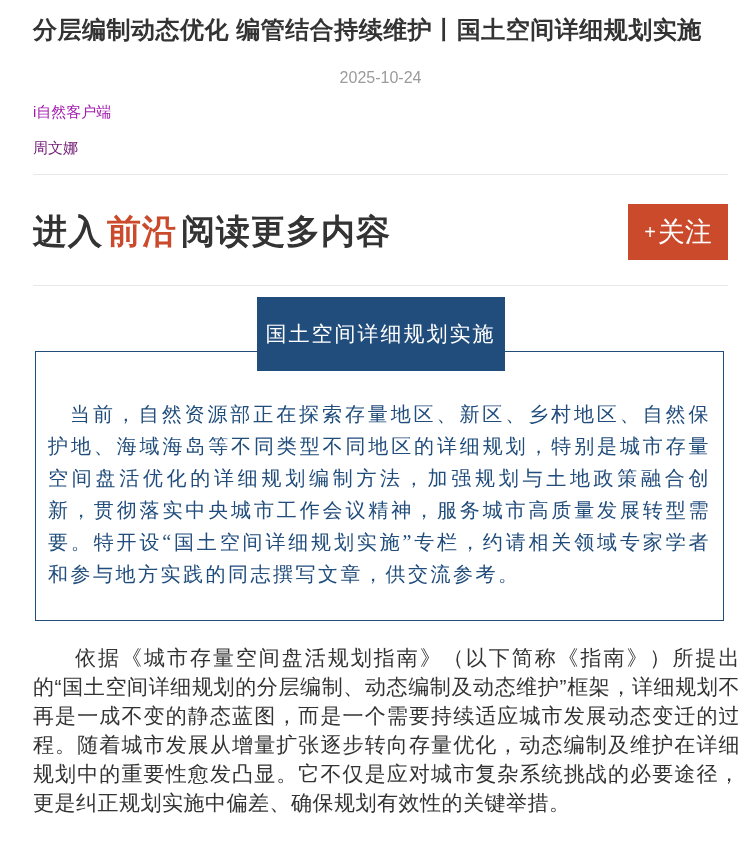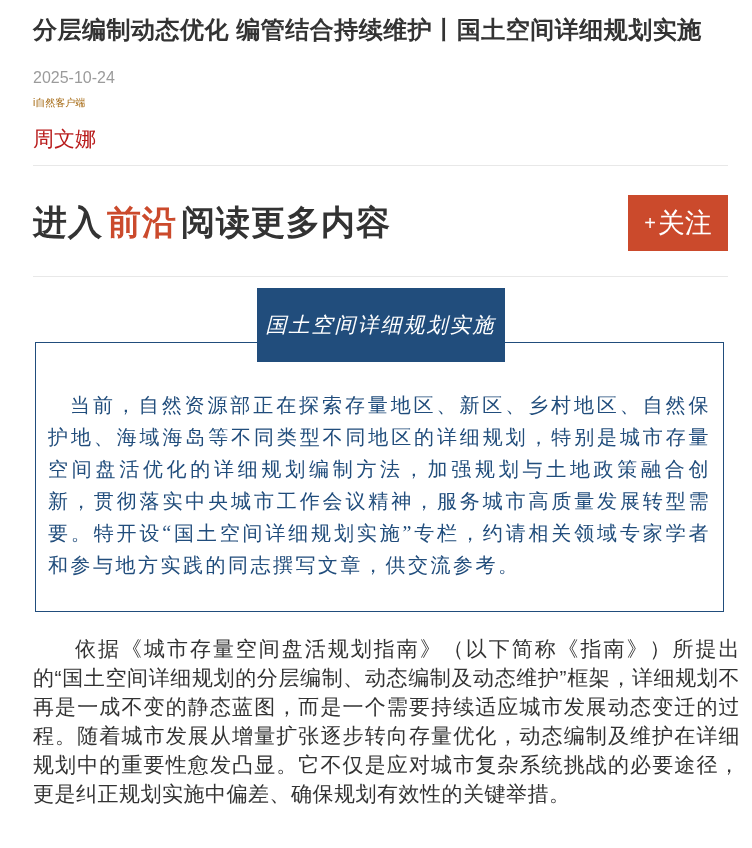--- a/index.html
+++ b/index.html
@@ -11,23 +11,23 @@
   .page { padding:12px 24px 0 33px; box-sizing:border-box; }
 
   
   .title {
     margin:0 0 20px 0; font-size:24px; line-height:36px; font-weight:700;
     color:#333333; letter-spacing:0.5px;
   }
   .subtitle {
     margin:0; font-size:21px; line-height:30px; font-weight:700; color:#333333;
   }
-  .date-row { text-align:left; font-size:16px; color:#9b9b9b; line-height:20px; margin-top:0; }
-  .source   { font-size:10px; color:#a16207; line-height:20px; margin-top:5px; }
-  .author   { font-size:21px; color:#b91c1c; line-height:20px; margin-top:16px; }
+  .date-row { text-align:center; font-size:16px; color:#9b9b9b; line-height:20px; margin-top:0; }
+  .source   { font-size:15px; color:#a21caf; line-height:20px; margin-top:14px; }
+  .author   { font-size:15px; color:#701a75; line-height:20px; margin-top:16px; }
 
   .divider { border:none; border-top:1px solid #e8e8e8; margin:16px 0 0 0; }
 
   
   .banner {
     margin-top:28px; height:58px;
     display:flex; align-items:center; justify-content:space-between;
   }
   .banner-text { font-size:34px; font-weight:700; color:#333333; letter-spacing:1px; }
   .banner-text .hl { color:var(--accent,#cb4a2c); margin:0 4px; }
@@ -42,21 +42,21 @@
 
   .divider2 { border:none; border-top:1px solid #e8e8e8; margin:24px 0 0 0; }
 
   
   .column { text-align:center; }
   .badge {
     display:inline-block; position:relative; z-index:2;
     width:248px; height:74px; line-height:74px; box-sizing:border-box;
     margin:11px auto -20px auto;
     background:var(--navy,#214d7c); color:#ffffff;
-    font-size:21px; letter-spacing:2px; text-align:center;font-style:italic;
+    font-size:21px; letter-spacing:2px; text-align:center;
   }
   .intro-box {
     position:relative; z-index:1; box-sizing:border-box;
     margin:0 4px 16px 2px;
     border:1px solid var(--navy,#214d7c);
     padding:46px 12px 30px 12px;
     text-align:left;
   }
   .intro-box p {
     margin:0; font-family:"Liberation Serif", serif;

